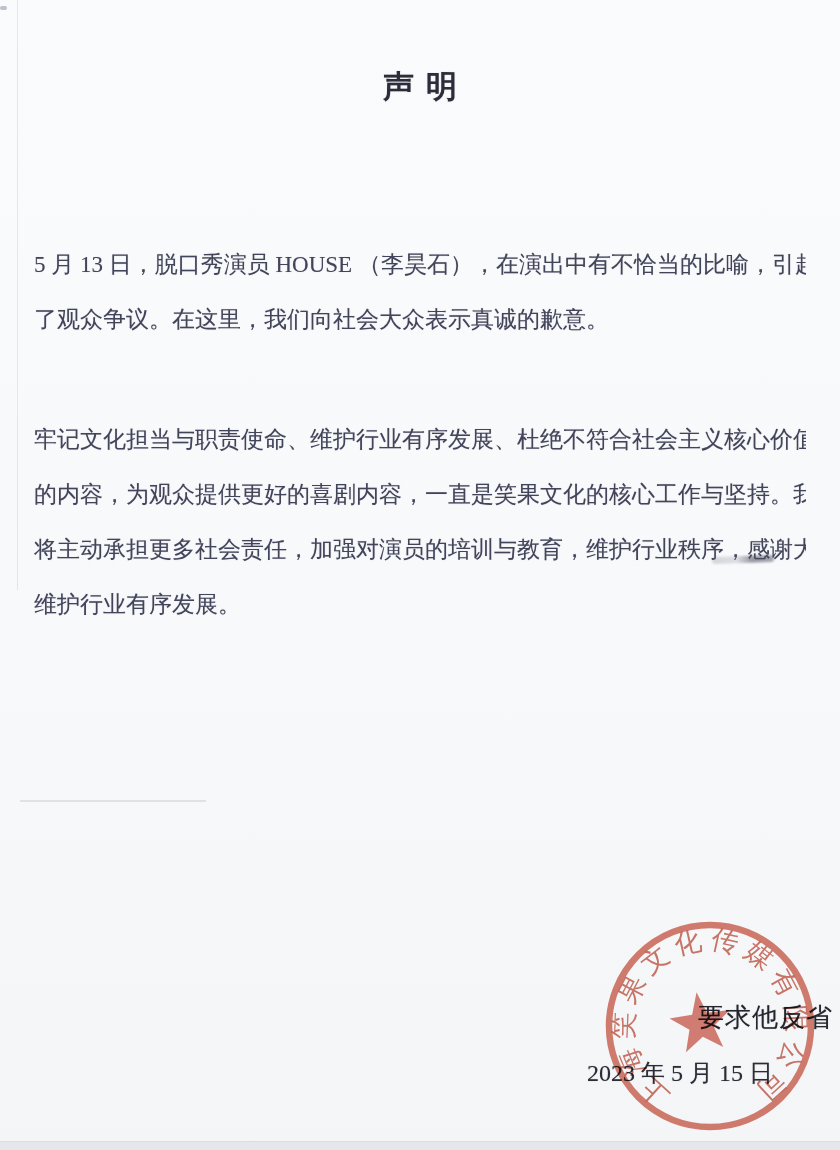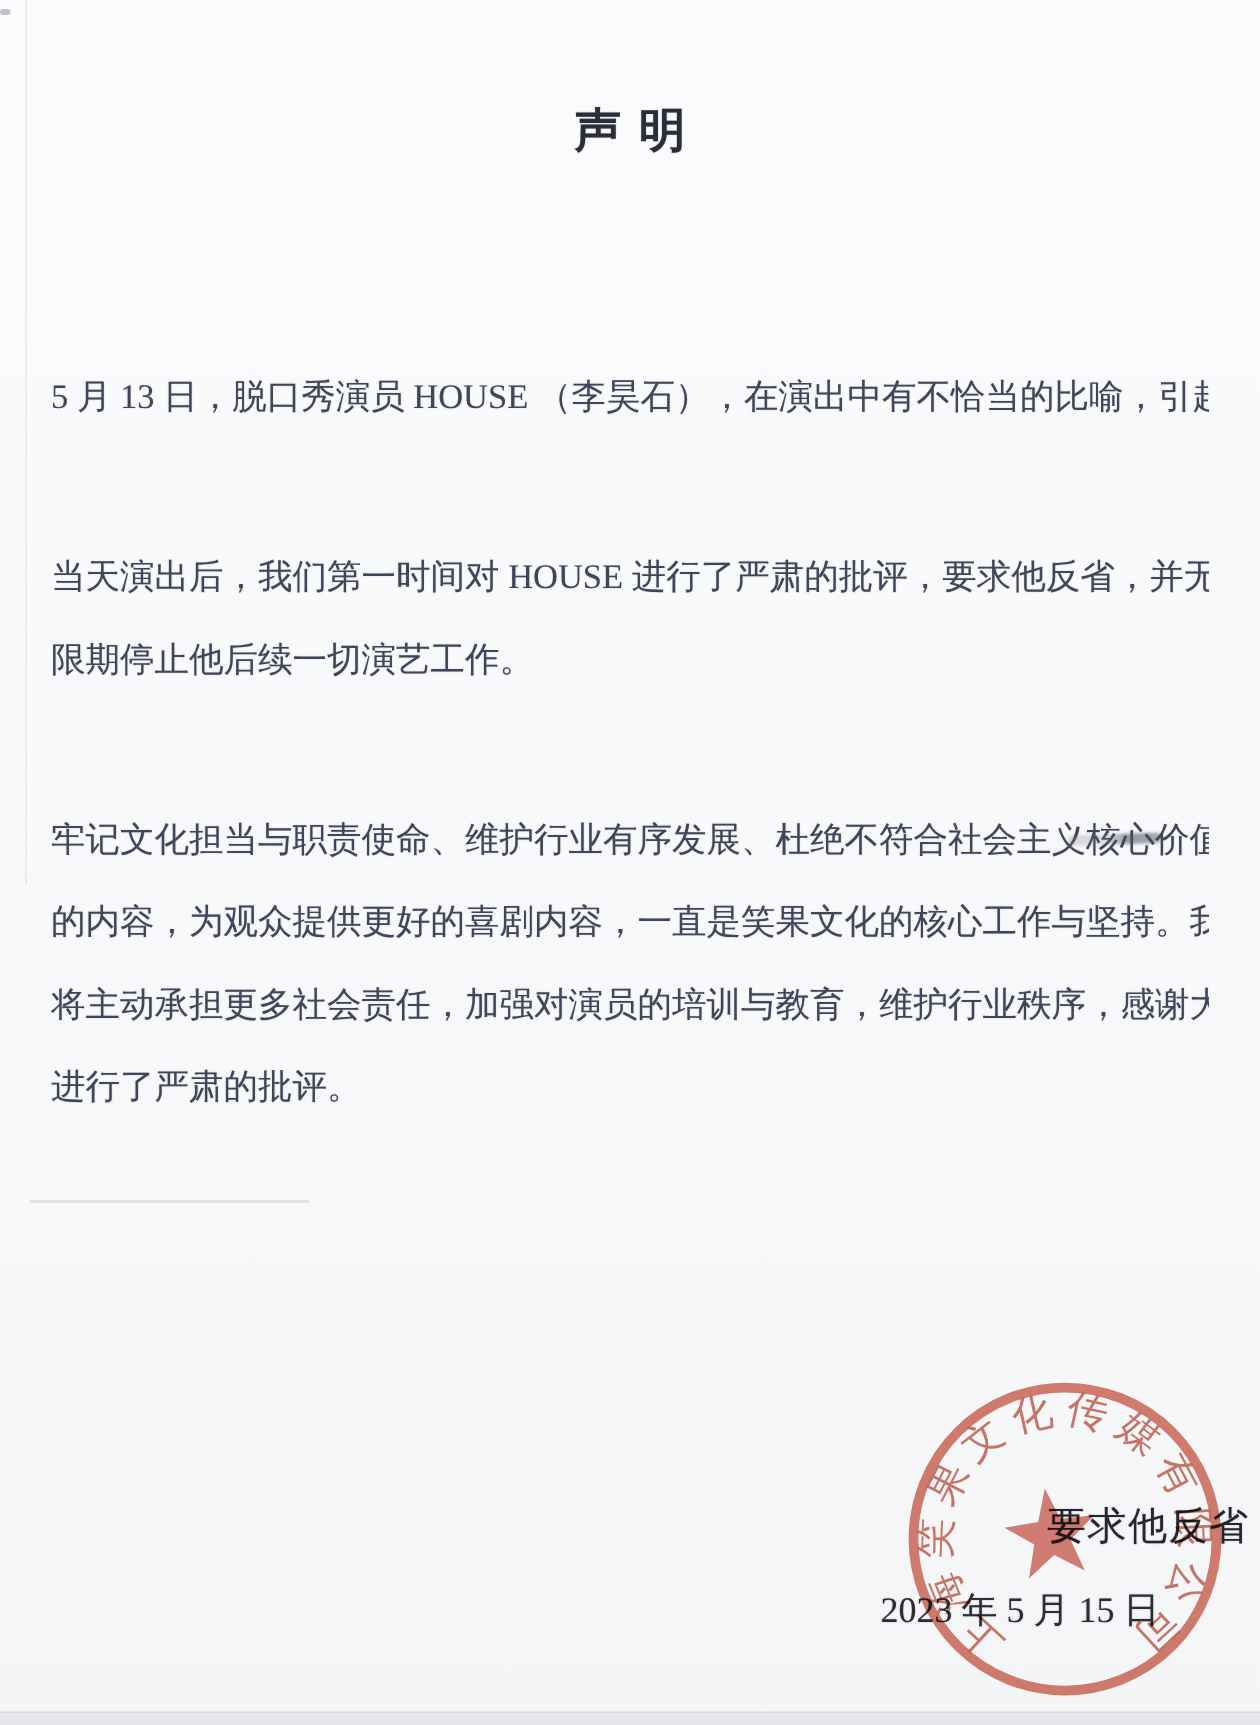--- a/index.html
+++ b/index.html
@@ -59,30 +59,27 @@
 
   <div class="edge-left"></div>
   <div class="edge-speck"></div>
   <div class="artifact-line"></div>
 
   <h1 class="title">声明</h1>
 
   <div class="body-text">
     <div class="para">
       <div class="line fill">5 月 13 日，脱口秀演员 HOUSE （李昊石），在演出中有不恰当的比喻，引起</div>
-    </div>
-    <div class="para">
-      <div class="line fill">当天演出后，我们第一时间对 HOUSE 进行了严肃的批评，要求他反省，并无</div>
-      <div class="line">限期停止他后续一切演艺工作。</div>
+      <div class="line">了观众争议。在这里，我们向社会大众表示真诚的歉意。</div>
     </div>
     <div class="para">
       <div class="line fill">牢记文化担当与职责使命、维护行业有序发展、杜绝不符合社会主义核心价值观</div>
       <div class="line fill">的内容，为观众提供更好的喜剧内容，一直是笑果文化的核心工作与坚持。我们</div>
       <div class="line fill">将主动承担更多社会责任，加强对演员的培训与教育，维护行业秩序，感谢大家</div>
-      <div class="line">进行了严肃的批评。</div>
+      <div class="line">维护行业有序发展。</div>
     </div>
   </div>
 
   <div class="smudge"></div>
 
   <div class="sig-company">要求他反省</div>
   <div class="sig-date">2023 年 5 月 15 日</div>
 
   <svg class="seal" viewBox="0 0 230 230">
     <defs>

